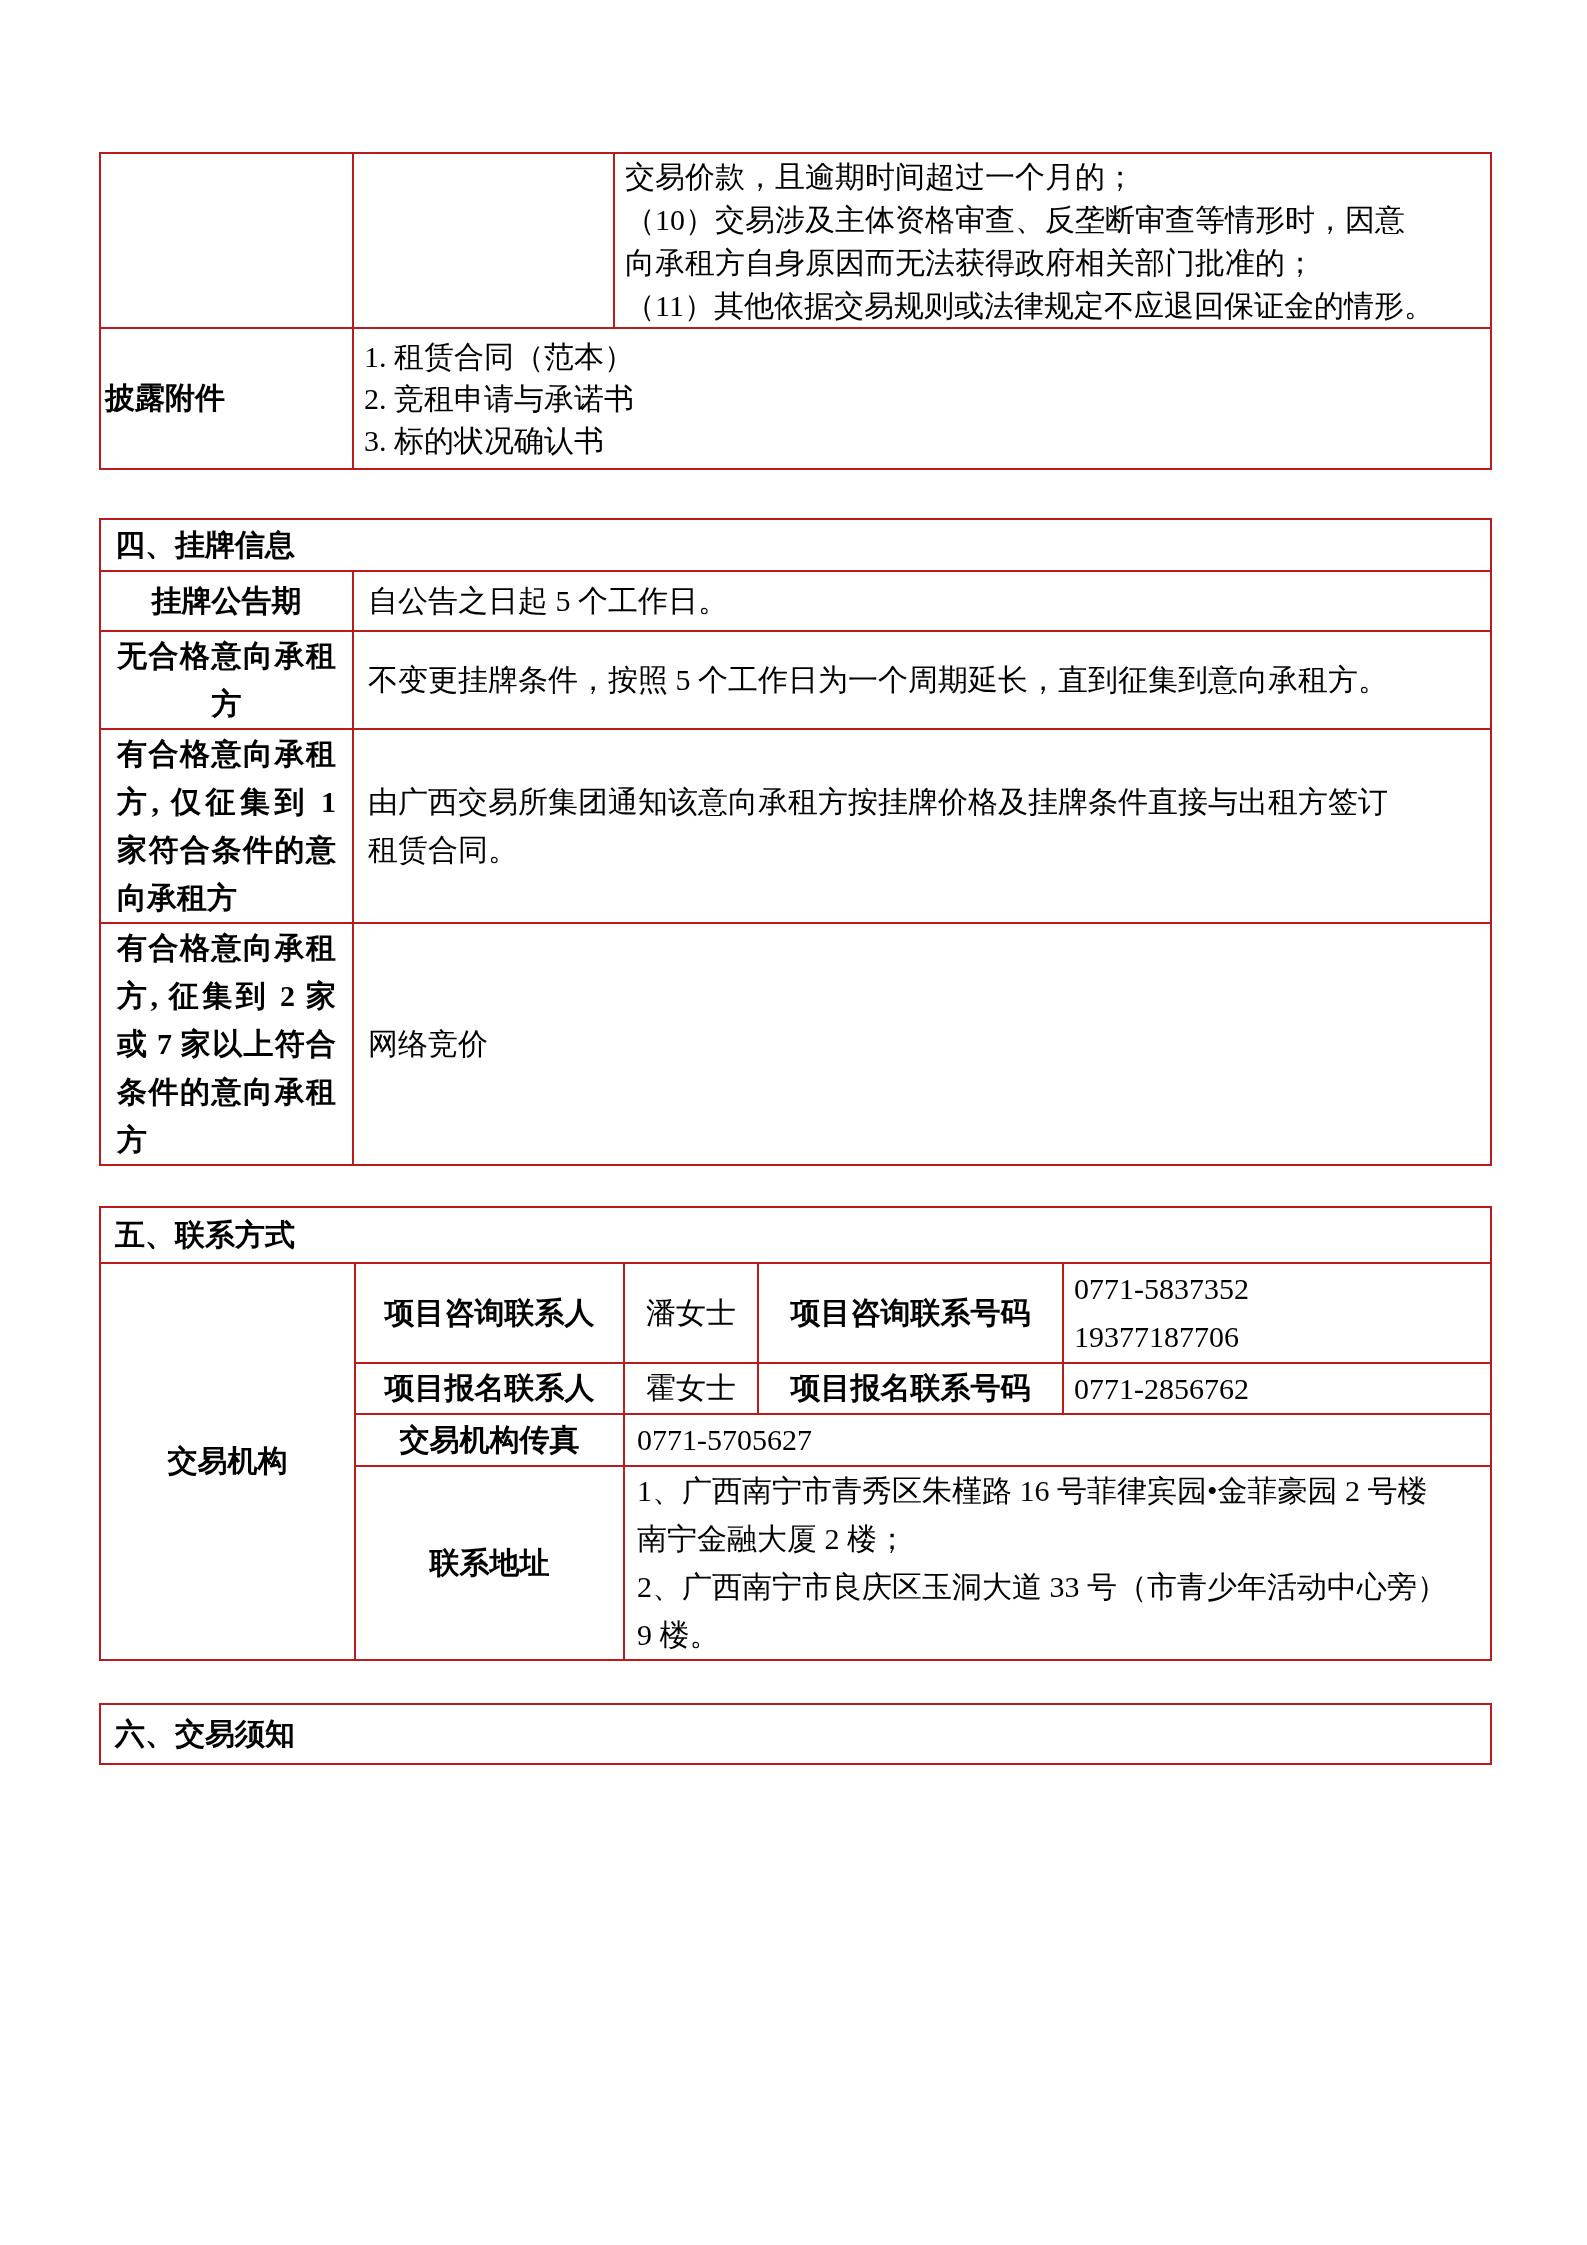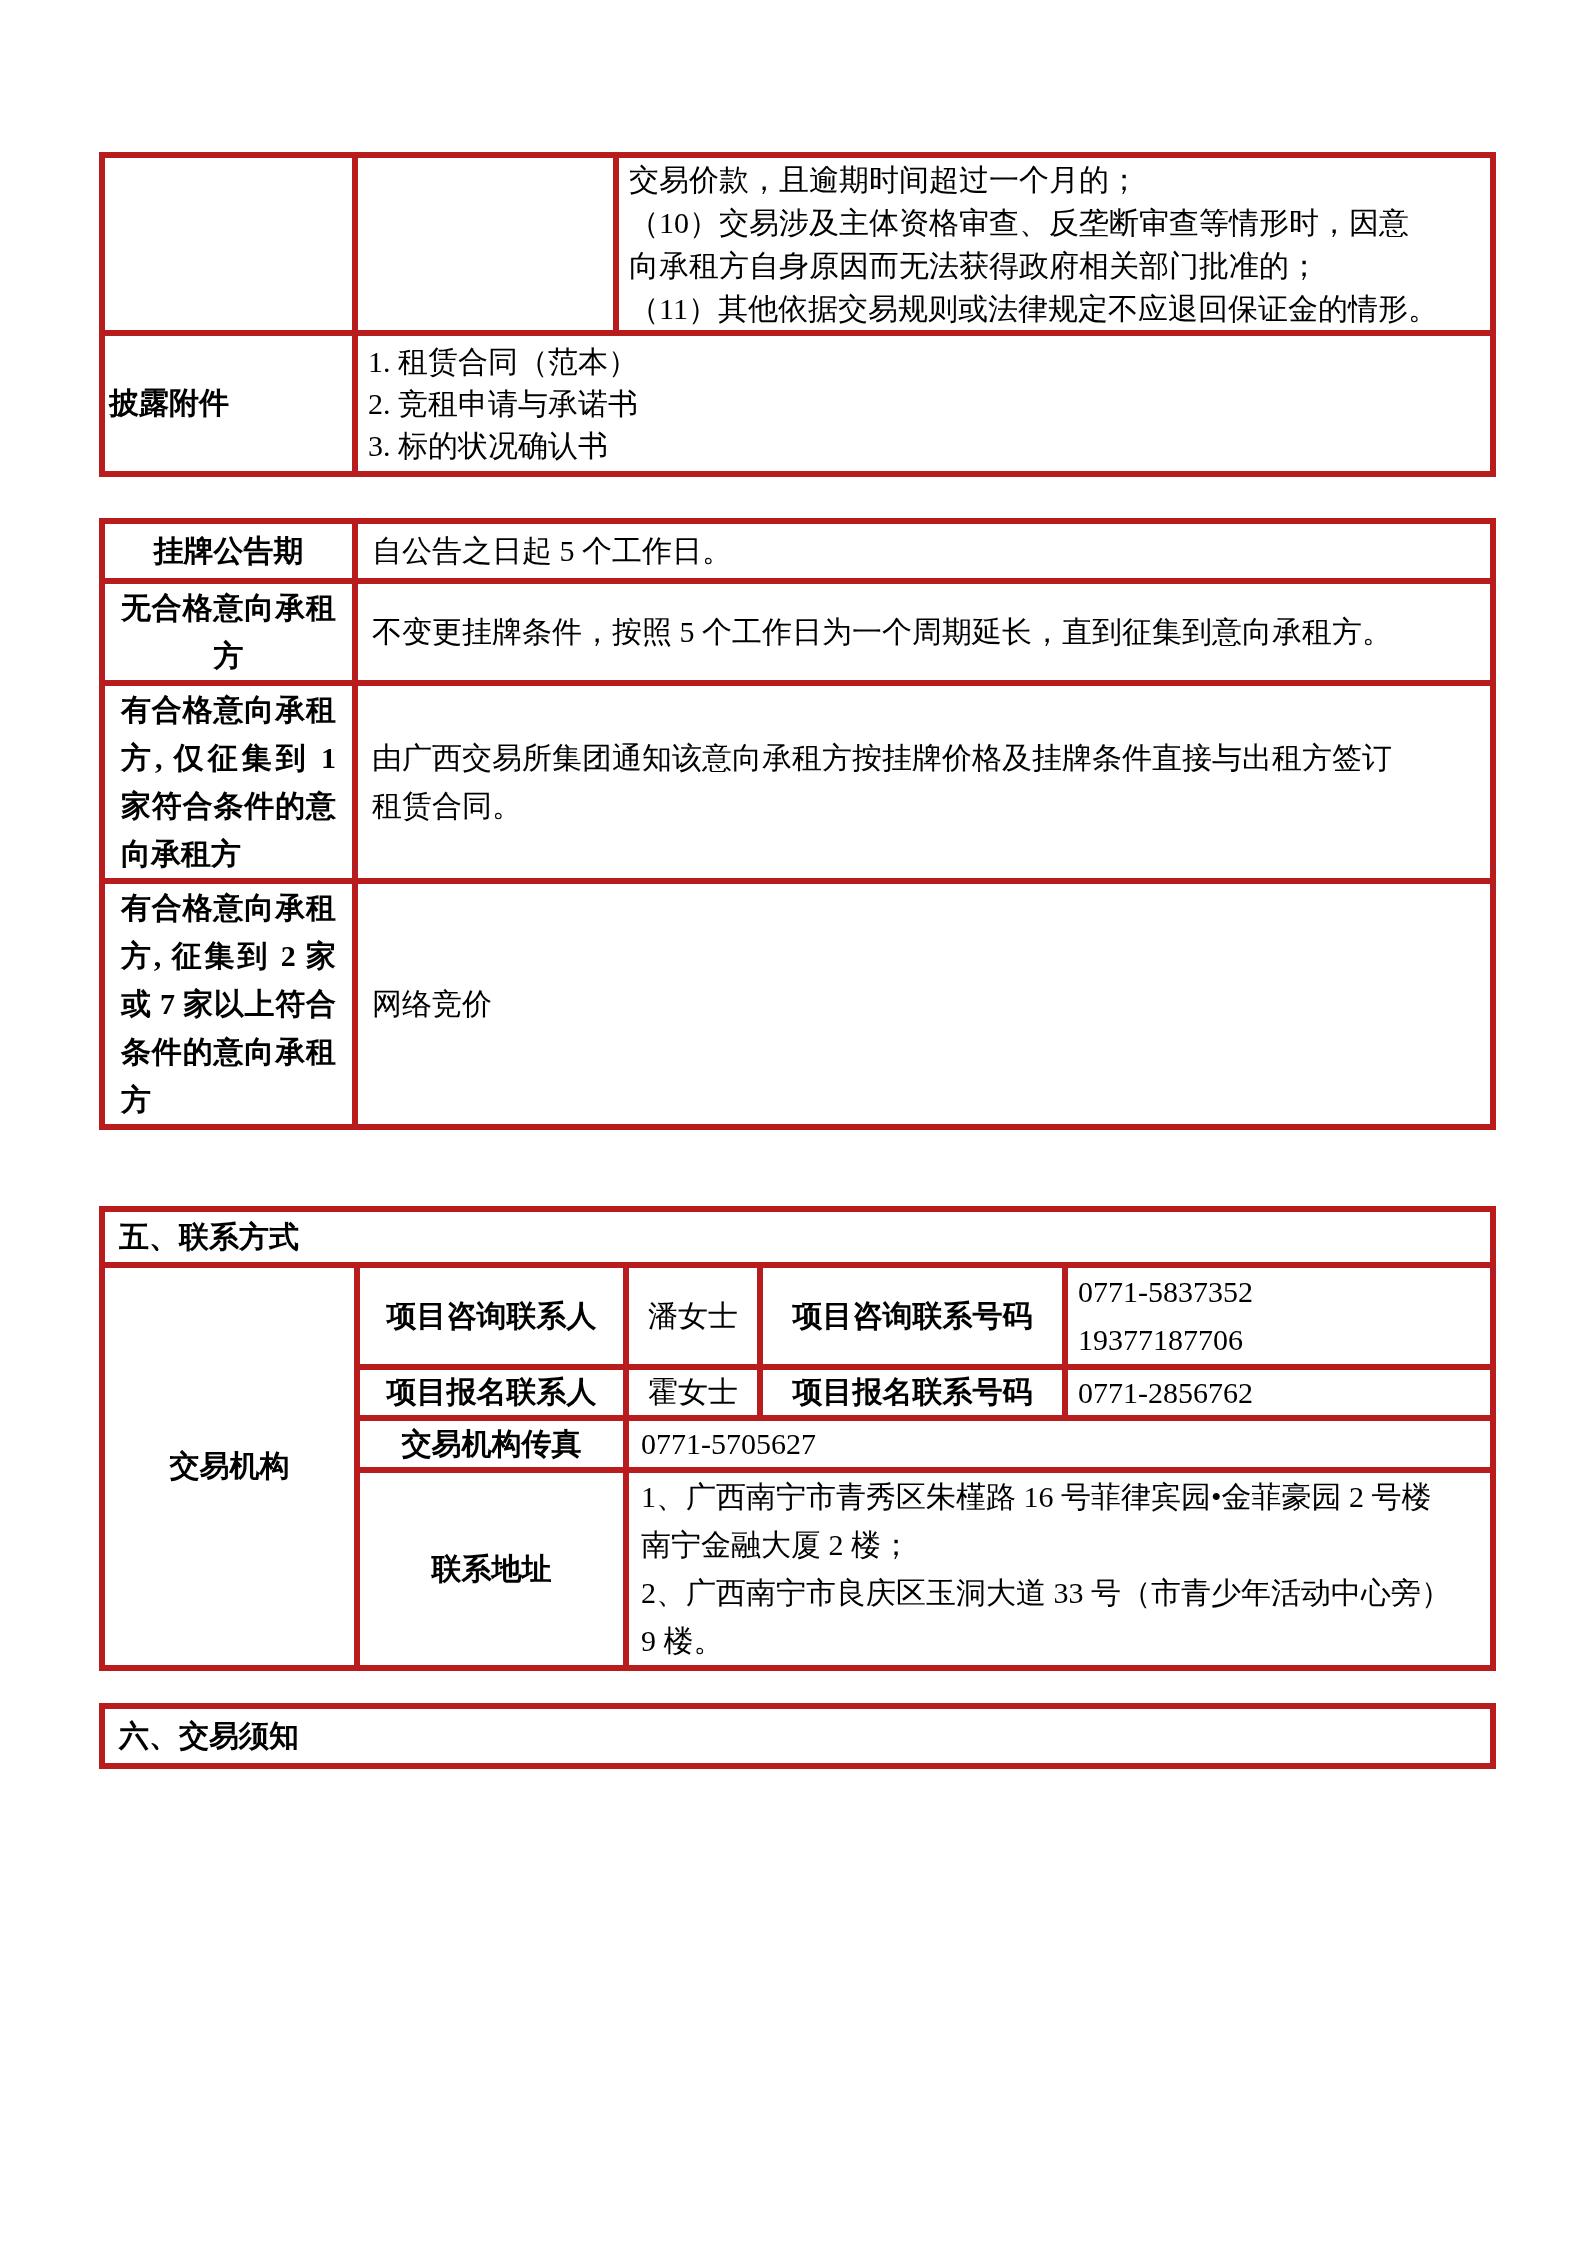--- a/index.html
+++ b/index.html
@@ -15,21 +15,21 @@
     overflow: hidden;
   }
   table.doc-table {
     position: absolute;
     left: 99px;
     width: 1391px;
     border-collapse: collapse;
     table-layout: fixed;
   }
   table.doc-table td {
-    border: 6px solid #b91c1c;
+    border: 2px solid #b91c1c;
     vertical-align: middle;
     overflow: hidden;
     font-family: Liberation Serif, serif;
   }
   .t1 { top: 152px; }
   .t2 { top: 518px; }
   .t3 { top: 1206px; }
   .t4 { top: 1703px; }
 
   .section-title {
@@ -90,20 +90,23 @@
       </tr>
     </tbody>
   </table>
 
   <table class="doc-table t2">
     <colgroup>
         <col style="width:253px">
         <col style="width:1138px">
       </colgroup>
     <tbody>
+      <tr style="height:52px">
+        <td colspan="2" class="section-title">四、挂牌信息</td>
+      </tr>
       <tr style="height:60px">
         <td class="lbl lbl-center">挂牌公告期</td>
         <td class="content lh48">自公告之日起 5 个工作日。</td>
       </tr>
       <tr style="height:77px">
         <td class="lbl dist last-center">
           <div>无合格意向承租</div>
           <div>方</div>
         </td>
         <td class="content lh48">不变更挂牌条件，按照 5 个工作日为一个周期延长，直到征集到意向承租方。</td>

